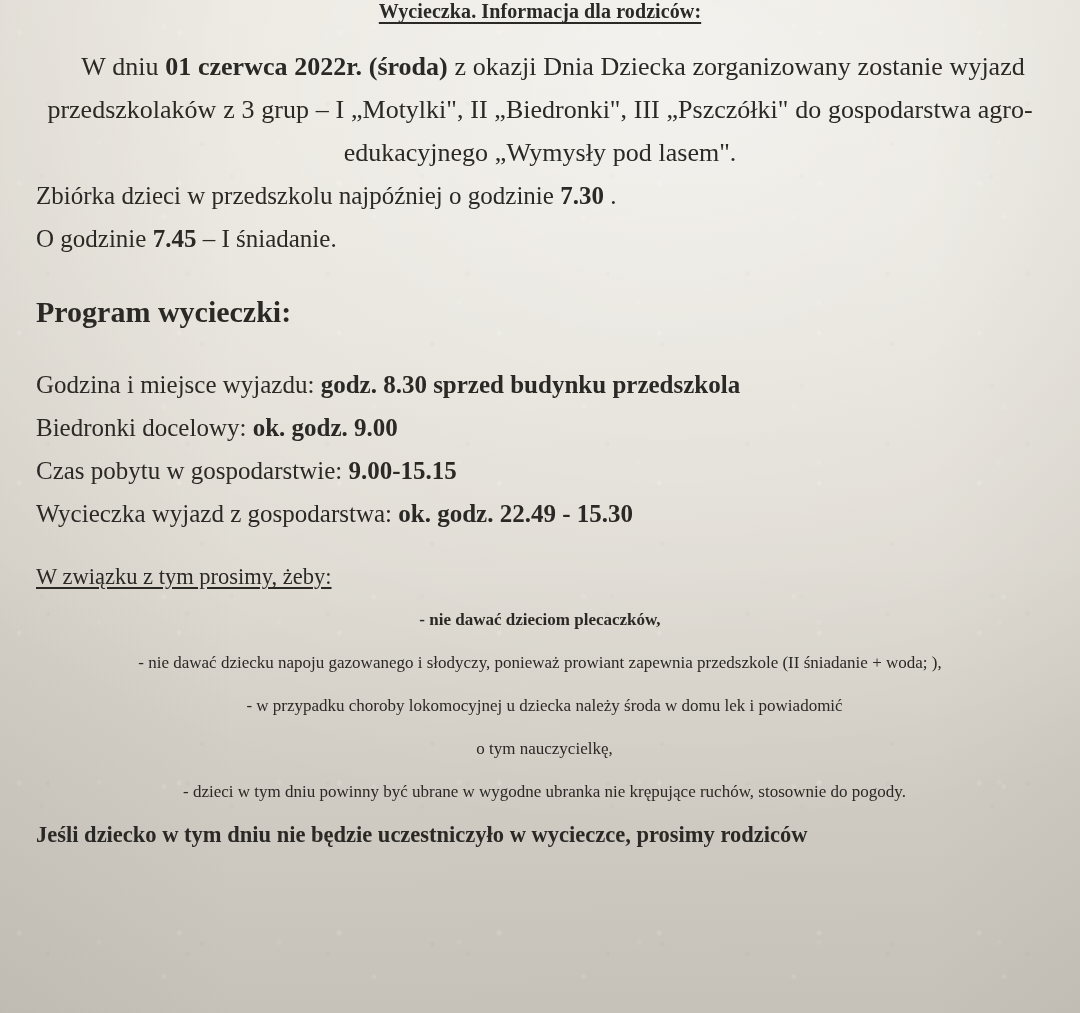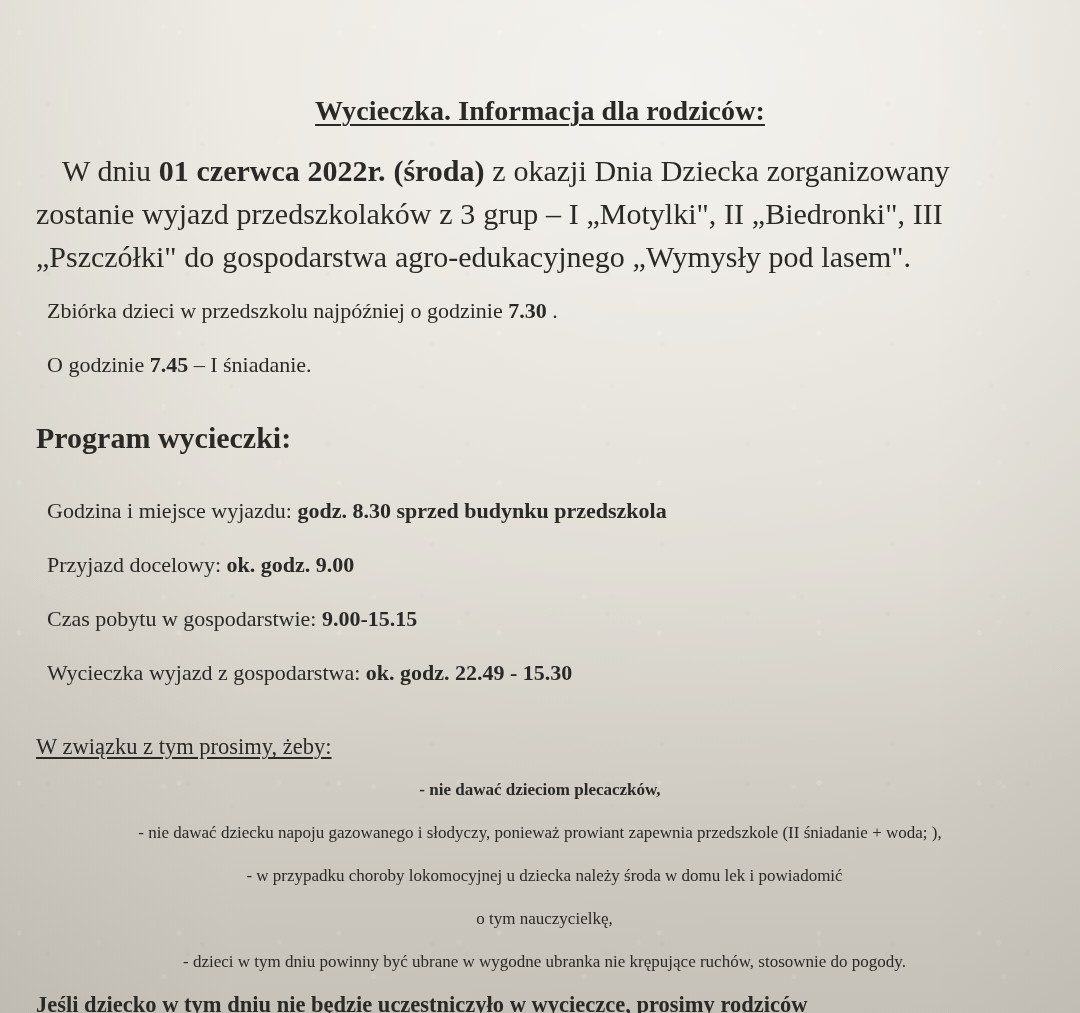--- a/index.html
+++ b/index.html
@@ -61,46 +61,45 @@
 
   #doc-body {
     position: relative;
     z-index: 2;
     padding: 0 36px 0 36px;
   }
 
   
   .doc-title {
     margin: 0;
-    padding-top: 95px;
     text-align: center;
-    font-size: 28px;
+    font-size: 20px;
     font-weight: bold;
     letter-spacing: .1px;
     text-decoration: underline;
     text-underline-offset: 4px;
     text-decoration-thickness: 2px;
   }
 
   .para {
     margin: 0;
-    font-size: 30px;
+    font-size: 26px;
     line-height: 43px;
-    text-align: left;
+    text-align: center;
     word-spacing: .3px;
   }
 
   .lead {
     margin-top: 22px;
     text-indent: 26px;
   }
 
   .line {
-    margin: 11px;
-    font-size: 22px;
+    margin: 0;
+    font-size: 25px;
     line-height: 43px;
     white-space: nowrap;
   }
 
   .b { font-weight: bold; }
   .gap-lg  { height: 20px; }
 
   .block-heading {
     font-weight: bold;
     font-size: 30px;
@@ -147,21 +146,21 @@
     <p class="para lead"><span>W dniu </span><span class="b">01 czerwca  2022r.  (środa)</span><span> z okazji Dnia Dziecka zorganizowany zostanie wyjazd przedszkolaków z 3 grup –  I „Motylki", II „Biedronki", III „Pszczółki" do gospodarstwa agro-edukacyjnego „Wymysły pod lasem".</span></p>
 
     <p class="line"><span>Zbiórka dzieci w przedszkolu najpóźniej o godzinie </span><span class="b">7.30</span><span> .</span></p>
 
     <p class="line"><span>O godzinie </span><span class="b">7.45</span><span> – I śniadanie.</span></p>
 
     <p class="block-heading">Program wycieczki:</p>
 
     <p class="line"><span>Godzina i miejsce wyjazdu: </span><span class="b">godz. 8.30 sprzed budynku przedszkola</span></p>
 
-    <p class="line"><span>Przyjazd docelowy: </span><span class="b">ok. godz. 9.00</span></p>
+    <p class="line"><span>Biedronki docelowy: </span><span class="b">ok. godz. 9.00</span></p>
 
     <p class="line"><span>Czas pobytu w gospodarstwie: </span><span class="b">9.00-15.15</span></p>
 
     <p class="line"><span>Wycieczka wyjazd z gospodarstwa: </span><span class="b">ok. godz. 22.49 - 15.30</span></p>
 
 
     <div class="gap-lg"></div>
 
     <div><span class="request-heading">W związku z tym prosimy, żeby:</span></div>
 

